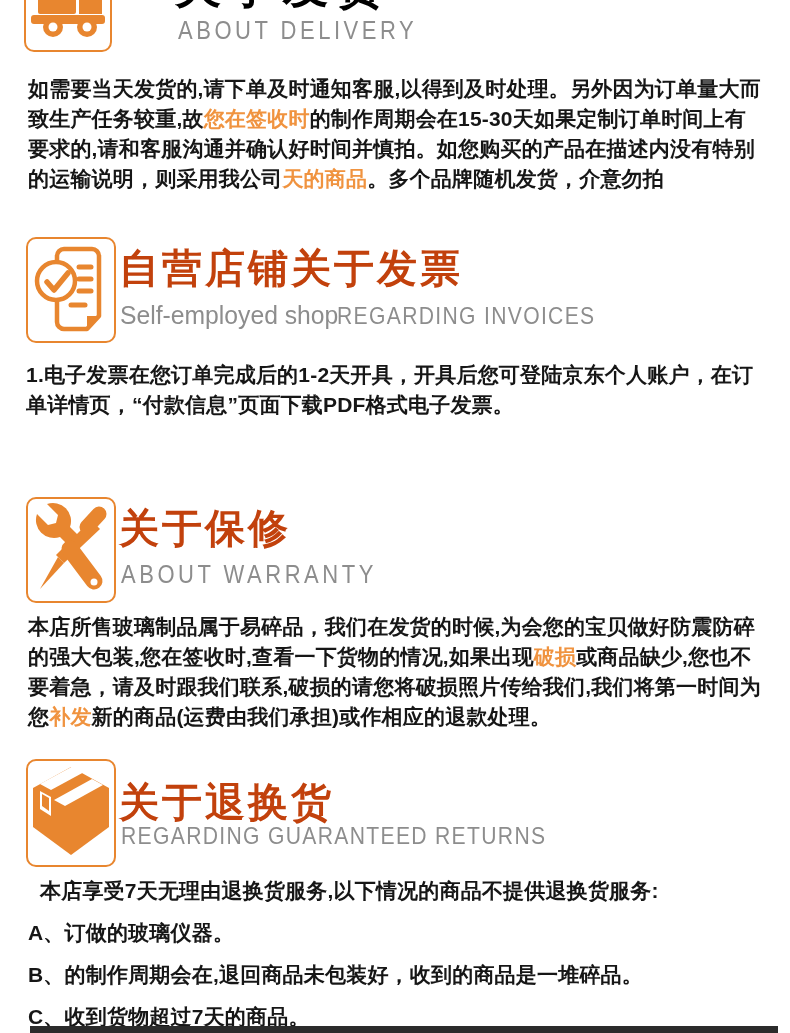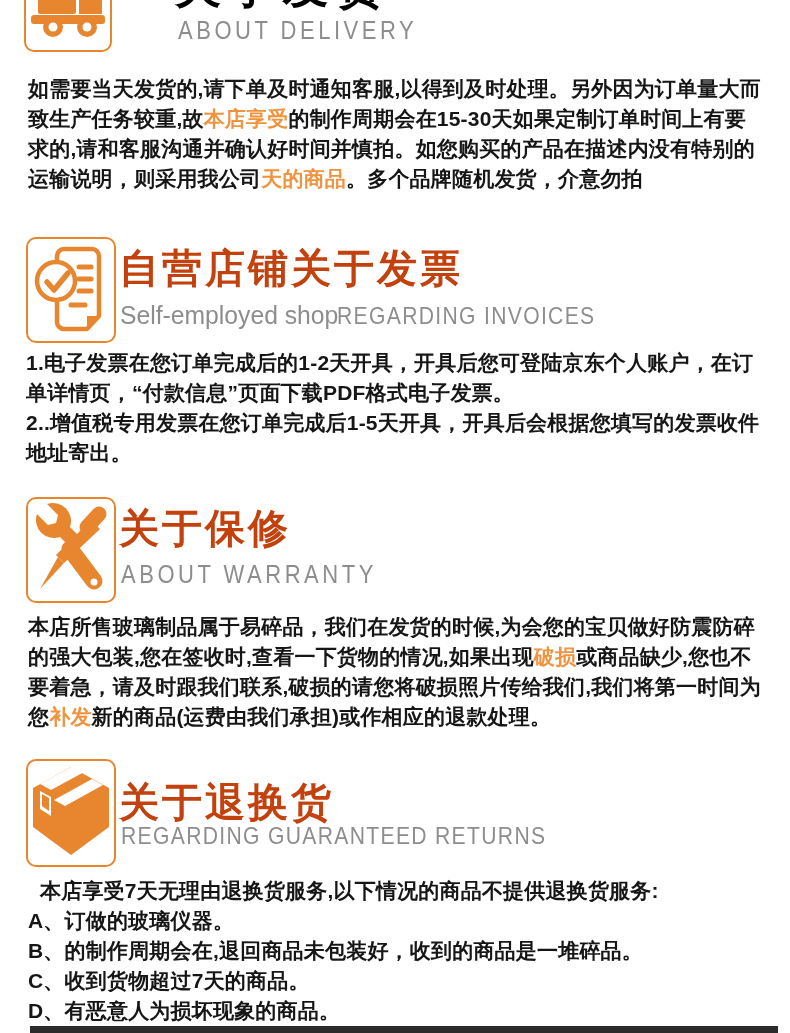--- a/index.html
+++ b/index.html
@@ -26,21 +26,21 @@
   }
   .en-sub{
     color:var(--sub);font-weight:400;white-space:nowrap;
     transform:scaleX(0.88);transform-origin:left center;
   }
   .body-text{
     font-size:21px;font-weight:700;color:var(--ink);
     line-height:30px;letter-spacing:0.2px;text-align:left;
   }
   .body-text .hl{color:var(--hl);}
-  .list-block div{white-space:nowrap;}
+  .list-block div{white-space:nowrap;margin-top:12px;}
   .crop-wrap{overflow:hidden;position:absolute;}
   .crop-inner{
     position:relative;display:block;
     font-size:46px;font-weight:900;letter-spacing:8px;color:#000;white-space:nowrap;
   }
   svg{display:block;}
 </style>
 </head>
 <body>
 
@@ -54,21 +54,21 @@
       <circle cx="27" cy="55" r="10" fill="#e8862f"></circle>
         <circle cx="27" cy="55" r="4.5" fill="#ffffff"></circle>
       <circle cx="61" cy="55" r="10" fill="#e8862f"></circle>
         <circle cx="61" cy="55" r="4.5" fill="#ffffff"></circle>
     </svg>
   </div>
   <div class="crop-wrap" style="left:175px;top:0;width:320px;height:13px;">
     <span class="crop-inner" style="top:-44px;">关于发货</span>
   </div>
   <div class="abs en-sub" style="left:178px;top:16px;font-size:25px;letter-spacing:4px;">ABOUT DELIVERY</div>
-  <div class="abs body-text" style="left:28px;top:74px;width:738px;"><span>如需要当天发货的,请下单及时通知客服,以得到及时处理。另外因为订单量大而致生产任务较重,故</span><span class="hl">本店享受</span><span>的制作周期会在15-30天如果定制订单时间上有要求的,请和客服沟通并确认好时间并慎拍。如您购买的产品在描述内没有特别的运输说明，则采用我公司</span><span class="hl">天的商品</span><span>。多个品牌随机发货，介意勿拍</span></div>
+  <div class="abs body-text" style="left:28px;top:74px;width:738px;"><span>如需要当天发货的,请下单及时通知客服,以得到及时处理。另外因为订单量大而致生产任务较重,故</span><span class="hl">您在签收时</span><span>的制作周期会在15-30天如果定制订单时间上有要求的,请和客服沟通并确认好时间并慎拍。如您购买的产品在描述内没有特别的运输说明，则采用我公司</span><span class="hl">天的商品</span><span>。多个品牌随机发货，介意勿拍</span></div>
 </div>
 
 <div>
   <div class="icon-box" style="left:26px;top:237px;width:86px;height:102px;">
     <svg width="86" height="102" viewBox="0 0 86 102">
       <path d="M36,10 h28 a7,7 0 0 1 7,7 v60 l-12,13 h-23 a7,7 0 0 1 -7,-7 v-66 a7,7 0 0 1 7,-7 z" fill="none" stroke="#e8862f" stroke-width="4.5" stroke-linejoin="round"></path>
       <path d="M71,77 l-12,13 v-13 z" fill="#e8862f"></path>
       <g stroke="#e8862f" stroke-width="5" stroke-linecap="round">
         <line x1="51" y1="28" x2="63" y2="28"></line>
         <line x1="51" y1="40" x2="63" y2="40"></line>
@@ -77,21 +77,20 @@
       </g>
       <circle cx="28" cy="42" r="19" fill="#ffffff" stroke="#e8862f" stroke-width="4.5"></circle>
       <path d="M19,43 l7,8 l14,-17" fill="none" stroke="#e8862f" stroke-width="5.5" stroke-linecap="round" stroke-linejoin="round"></path>
     </svg>
   </div>
   <div class="abs cn-title" style="left:119px;top:246px;">自营店铺关于发票</div>
   <div class="abs en-sub" style="left:120px;top:300px;font-size:26px;transform:scaleX(0.95);">Self-employed shop</div>
   <div class="abs en-sub" style="left:337px;top:302px;font-size:24px;letter-spacing:1.5px;">REGARDING INVOICES</div>
   <div class="abs body-text list-block" style="left:26px;top:348px;width:742px;white-space:normal;">
     <div style="white-space:normal;">1.电子发票在您订单完成后的1-2天开具，开具后您可登陆京东个人账户，在订单详情页，“付款信息”页面下载PDF格式电子发票。</div>
-    <div style="white-space:normal;">2..增值税专用发票在您订单完成后1-5天开具，开具后会根据您填写的发票收件地址寄出。</div>
   </div>
 </div>
 
 <div>
   <div class="icon-box" style="left:26px;top:497px;width:86px;height:102px;">
     <svg width="86" height="102" viewBox="0 0 86 102">
       <line x1="71" y1="15" x2="59" y2="28" stroke="#e8862f" stroke-width="15" stroke-linecap="round"></line>
       <polygon points="63,21 72,30 36,64 28,56" fill="#e8862f"></polygon>
       <polygon points="30,58 36,64 12,90" fill="#e8862f"></polygon>
       <path d="M46,52 L32,38 A18,18 0 0 1 9,15 L20,26 L28,24 L30,16 L19,5 A18,18 0 0 1 42,28 L56,42 Z" fill="#e8862f"></path>

